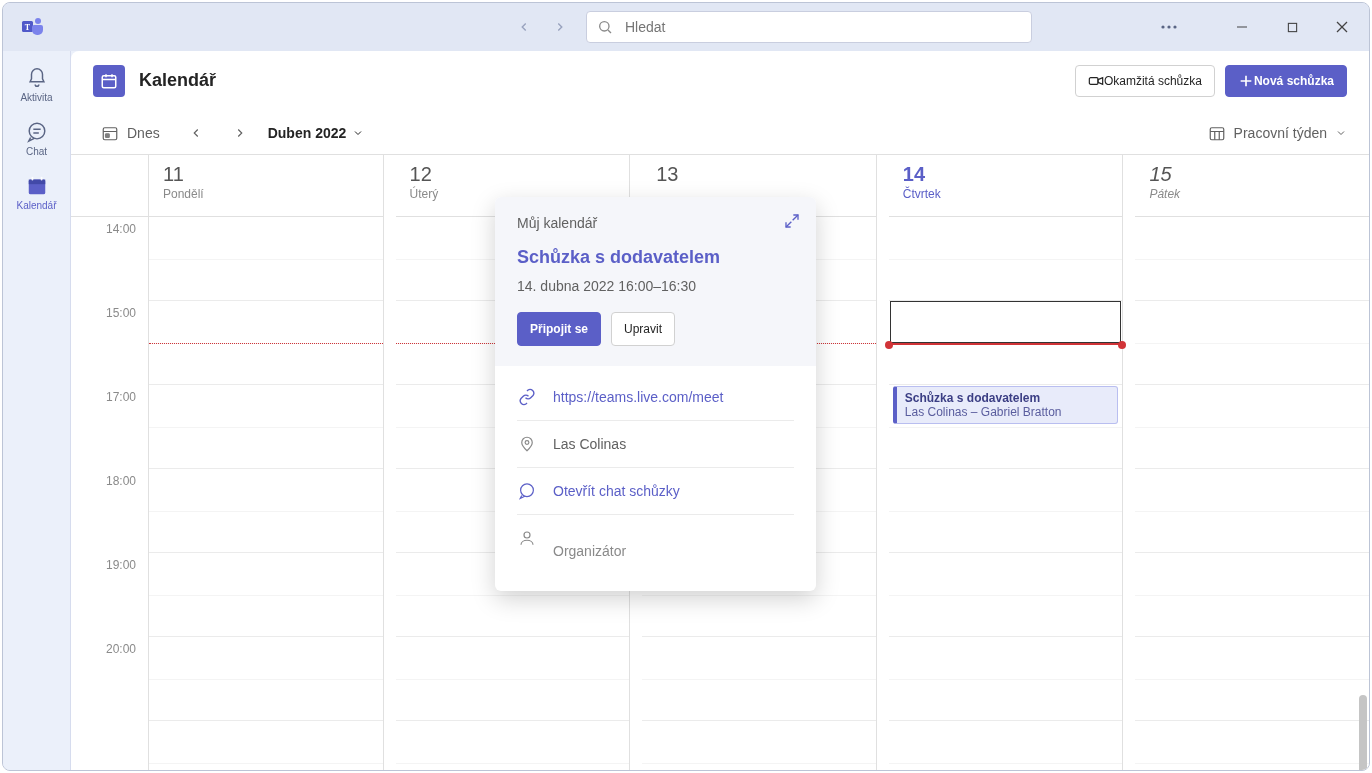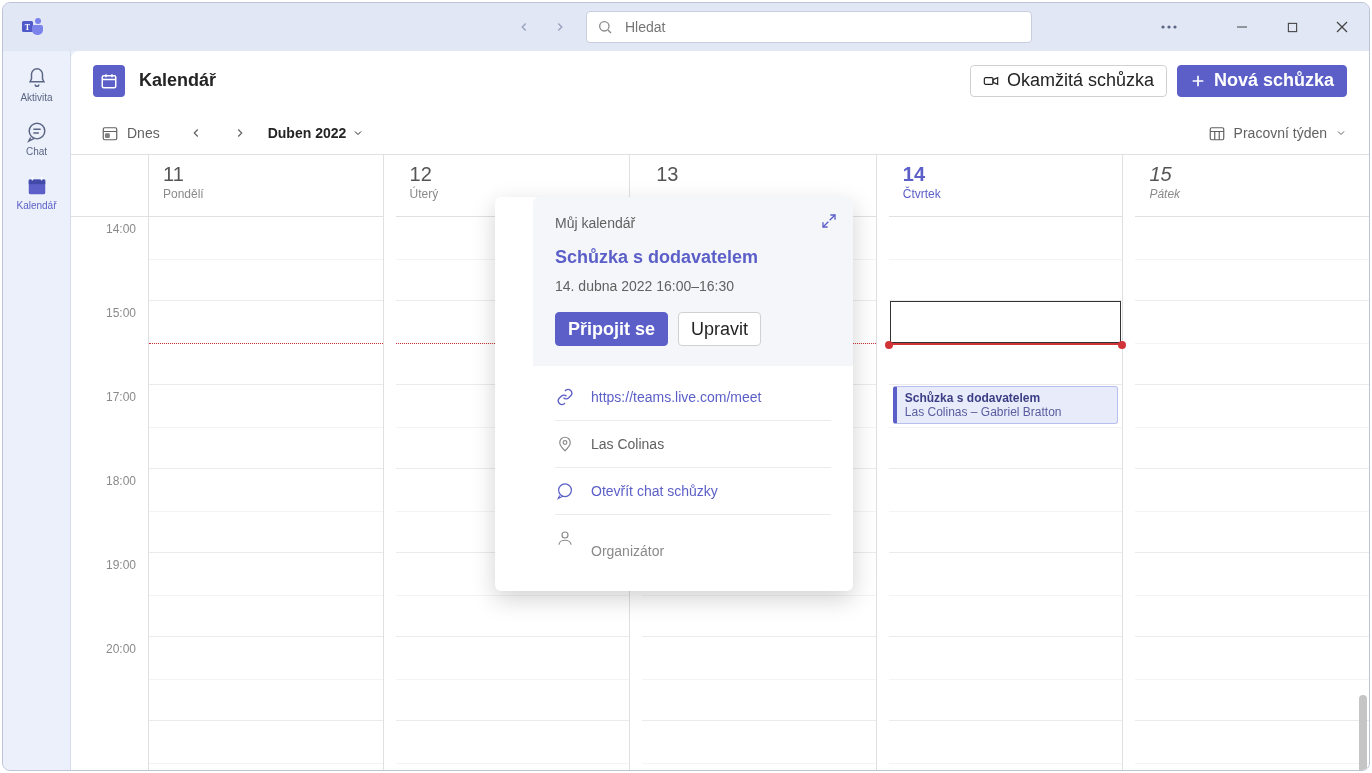--- a/index.html
+++ b/index.html
@@ -105,22 +105,22 @@
     border-bottom: 1px solid transparent;
   }
   .cal-badge {
     width: 32px; height:32px; border-radius:4px; background: var(--primary);
     display:flex; align-items:center; justify-content:center; color:#fff;
   }
   .page-title { font-size:18px; font-weight:700; }
   .page-header-actions { margin-left:auto; display:flex; gap:10px; }
   .btn {
     height:32px; border-radius:4px; padding: 0 12px;
-    display:flex; align-items:center; gap:8px;
-    font-size:18px; cursor:pointer;
+    display:flex; align-items:center; 
+    font-size:12px; cursor:pointer;
     border:1px solid #d1d1d1; background:#fff; color: var(--text-dark);
   }
   .btn.primary { background: var(--primary); border-color: var(--primary); color:#fff; font-weight:600; }
   .btn .ic { width:16px; height:16px; display:flex; align-items:center; justify-content:center; }
 
   
   .cal-toolbar {
     height: 44px;
     display:flex; align-items:center;
     padding: 0 22px;
@@ -204,26 +204,26 @@
     font-size:12px;
     z-index:2;
     overflow:hidden;
   }
   .event .ev-title { font-weight:700; color: #3b3e84; white-space:nowrap; overflow:hidden; text-overflow:ellipsis;}
   .event .ev-sub { color:#5a5d9e; white-space:nowrap; overflow:hidden; text-overflow:ellipsis;}
 
   
   .popover {
     position:absolute;
-    width: 358px;
+    width: 321px;
     background:#fff;
     border-radius:6px;
     box-shadow: 0 8px 24px rgba(0,0,0,0.18);
     z-index: 20;
-    display:flex; flex-direction:column;padding-left:38px;
+    display:flex; flex-direction:column;
   }
   .pop-head {
     background:#f5f6fa;
     border-radius:6px 6px 0 0;
     padding: 18px 22px 20px 22px;
     position:relative;
   }
   .pop-cal-name { font-size:14px; color: var(--text-medium); }
   .pop-expand { position:absolute; top:16px; right:16px; color: var(--primary); cursor:pointer; }
   .pop-title { font-size:18px; font-weight:700; color: var(--primary); margin-top:16px; }

